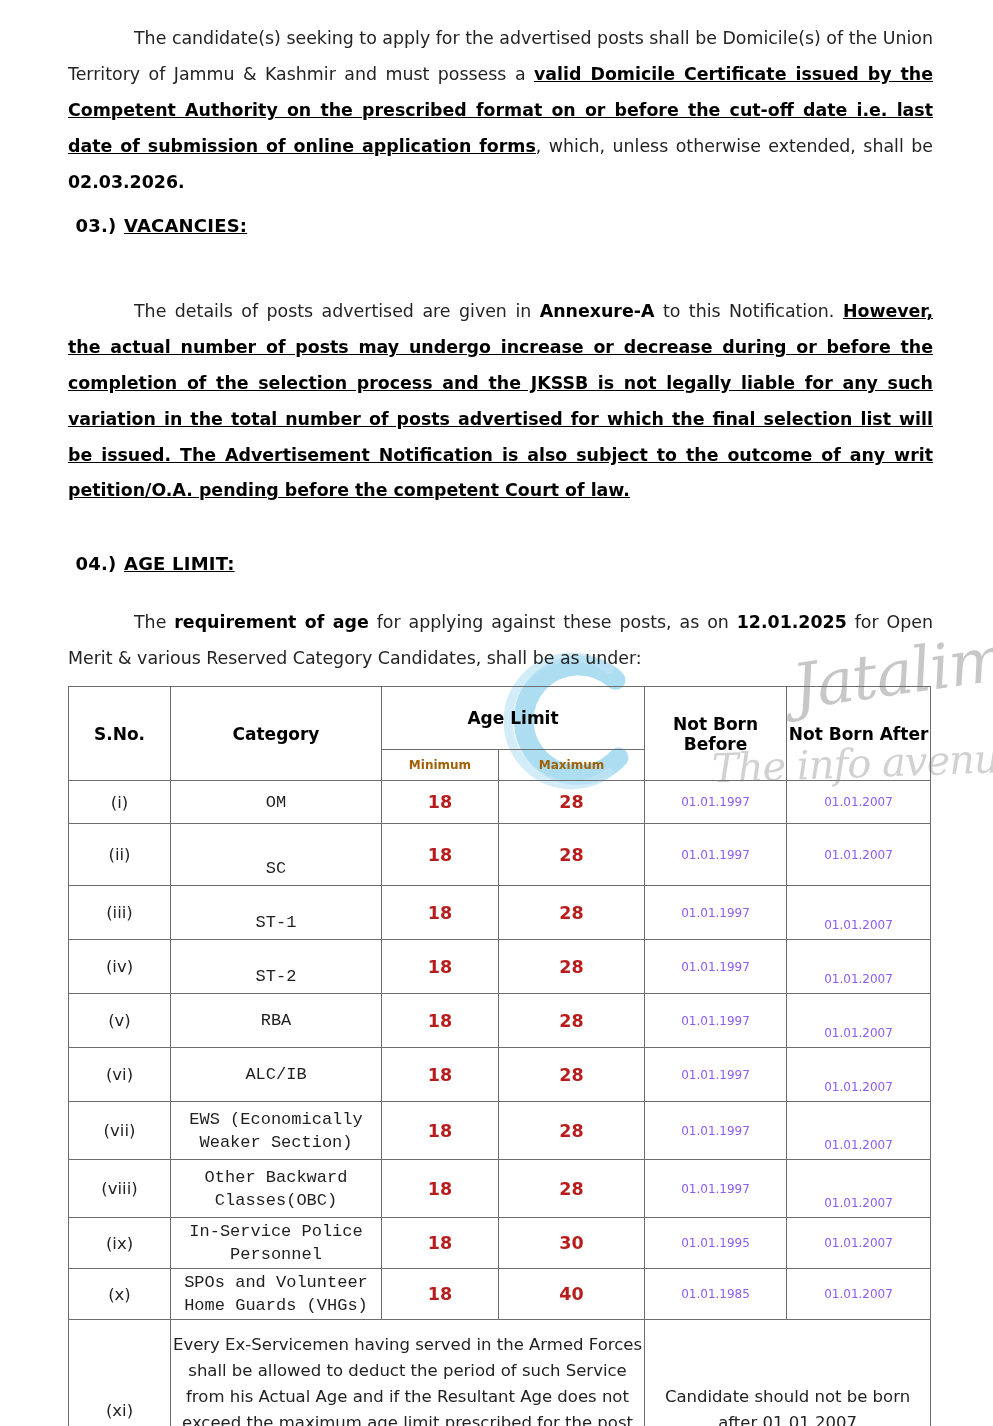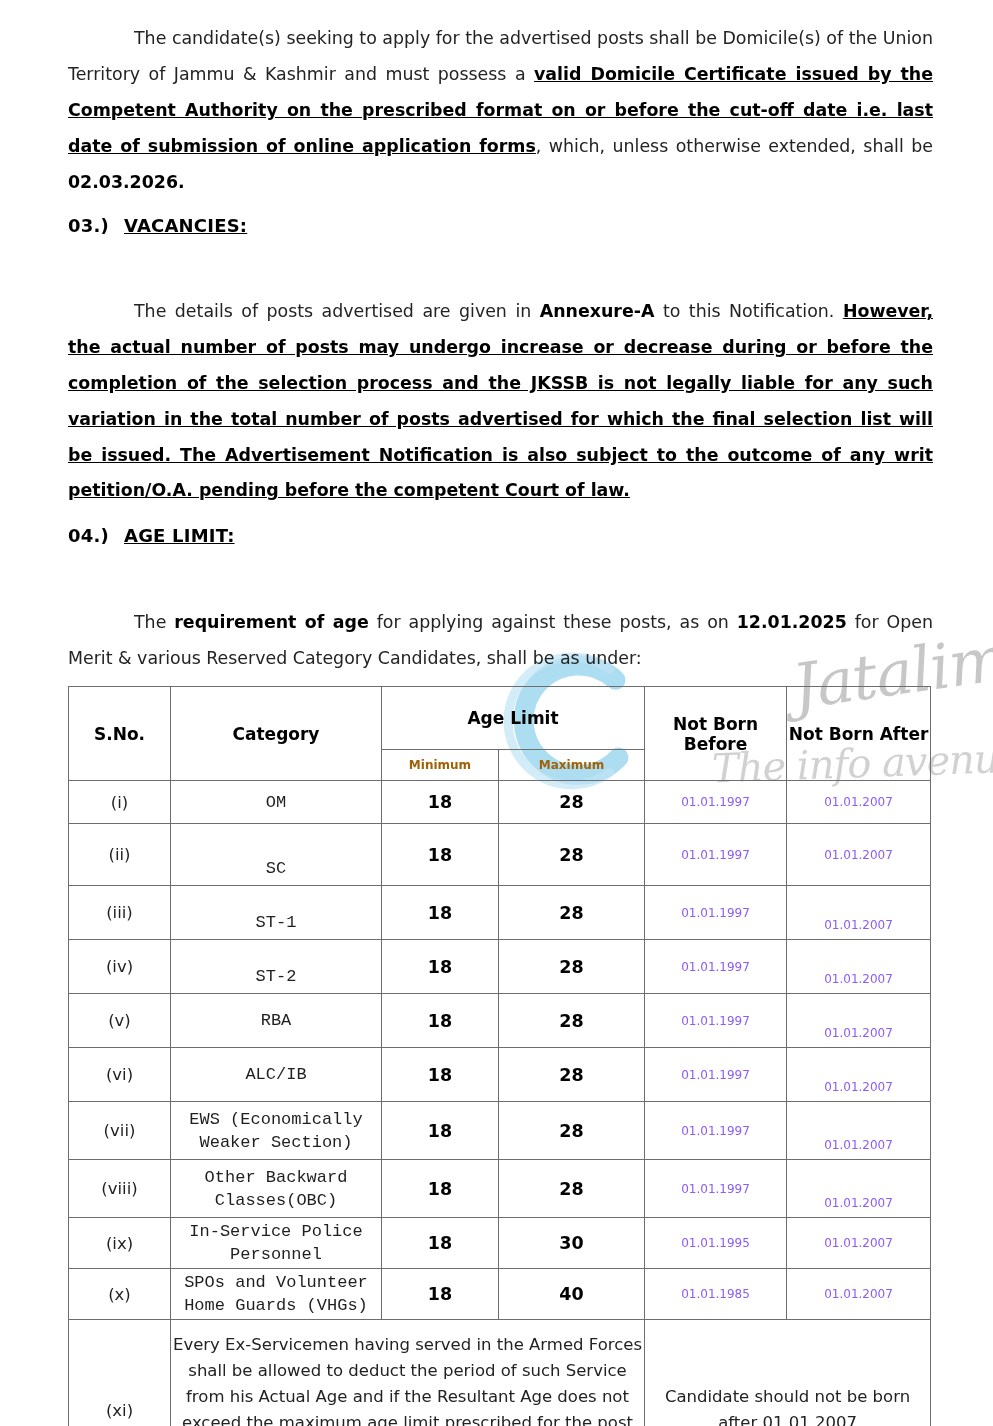--- a/index.html
+++ b/index.html
@@ -75,27 +75,27 @@
   .bu { font-weight: bold; color: #000; text-decoration: underline; }
 
   .heading {
     position: absolute;
     left: 68px;
     font-size: 18px;
     font-weight: bold;
     color: #000;
     letter-spacing: .2px;
   }
-  .heading .num { display: inline-block; width: 56px; }
+  .heading .num { display: inline-block; width: 56px; text-align: center; }
   .heading .ttl { text-decoration: underline; }
 
   #p-domicile { top: 4px; }
   #h-vacancies { top: 215px; }
   #p-vacancies { top: 277px; }
-  #h-age     { top: 525px; }
+  #h-age     { top: 553px; }
   #p-age     { top: 588px; }
 
   
   .tbl-wrap {
     position: absolute;
     left: 68px;
     top: 686px;
     width: 862px;
     z-index: 2;
   }
@@ -141,21 +141,21 @@
   td.cat {
     font-size: 17px;
     line-height: 23px;
     padding: 2px 6px 4px 6px;
     font-family: Liberation Mono, monospace;
   }
   td.cat.low { vertical-align: bottom; padding-bottom: 5px; }
   td.num {
     font-weight: bold;
     font-size: 17.5px;
-    color: #000000;
+    color: #b91c1c;
     vertical-align: top;
     padding-top: 6px;
   }
   td.num.mid { vertical-align: middle; padding-top: 0; }
   td.dt {
     font-size: 12px;
     color: #8b5cf6;
     vertical-align: top;
     padding-top: 6px;
   }

